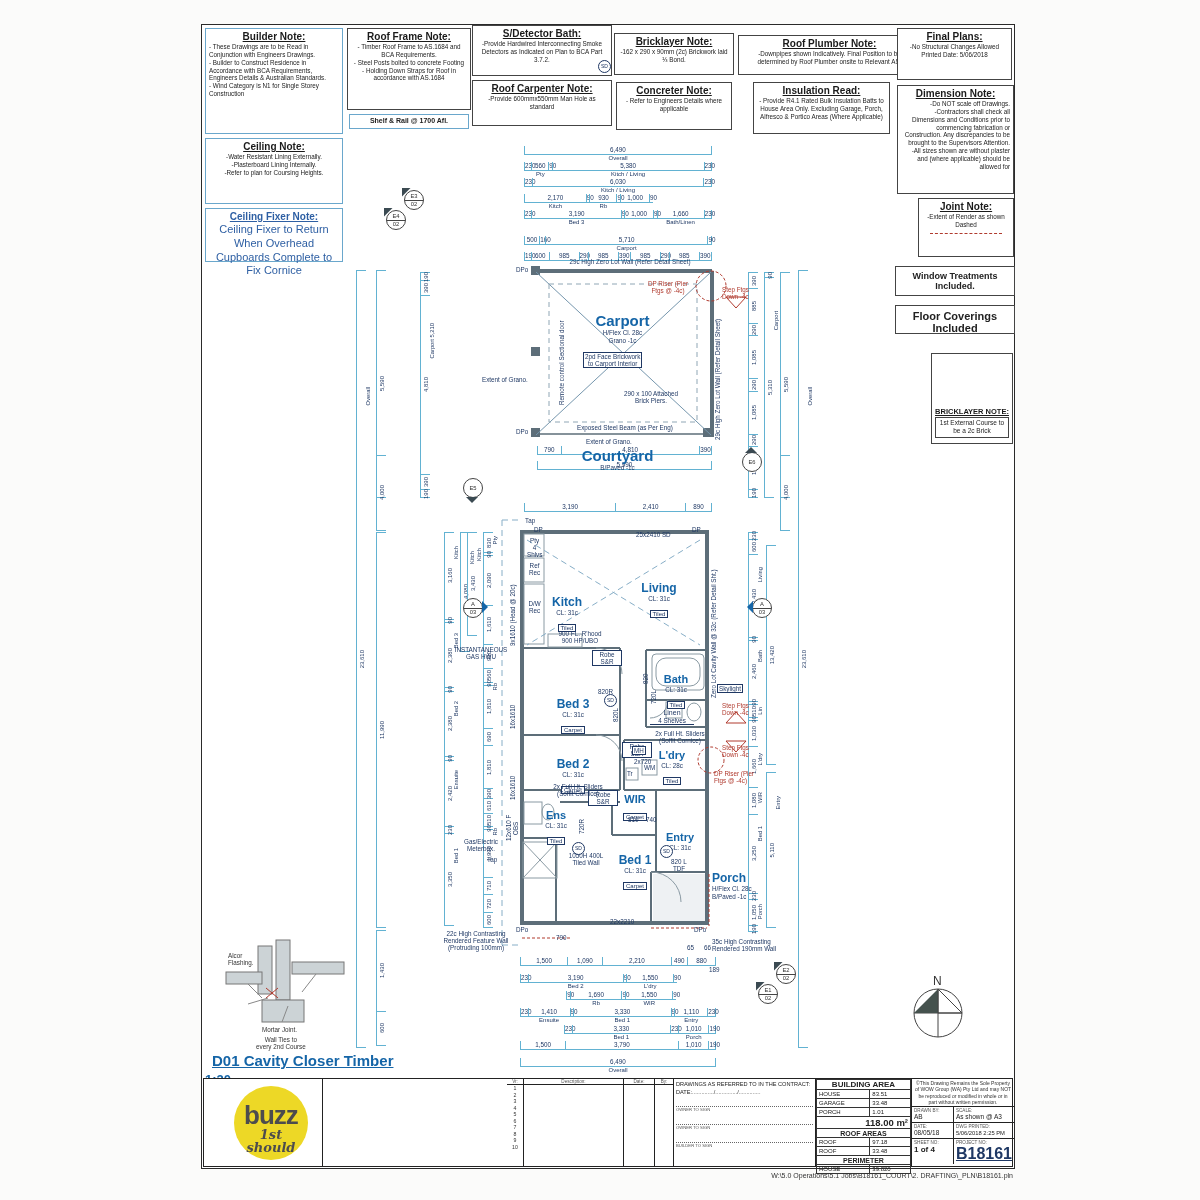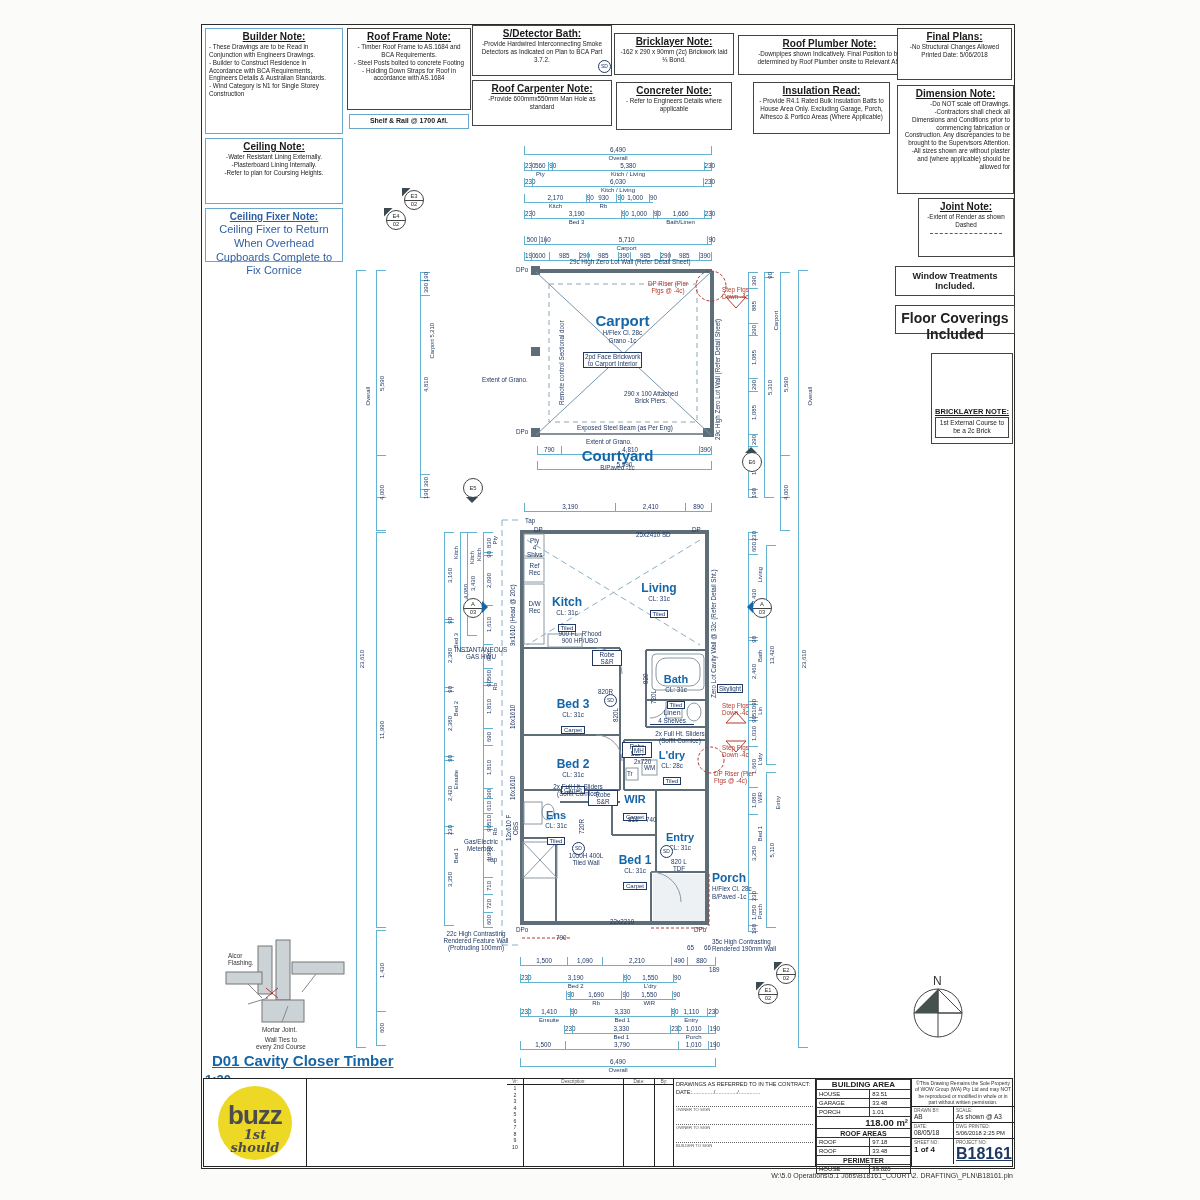--- a/index.html
+++ b/index.html
@@ -231,21 +231,21 @@
 </div>
 <div class="note dark" style="left:918px;top:198px;width:96px;height:59px">
   <div class="ntitle">Joint Note:</div>
   <div class="nbody">-Extent of Render as shown Dashed</div>
   <div style="border-bottom:1.5px dashed #b03a2e;margin:4px 8px 0"></div>
 </div>
 <div class="note dark" style="left:895px;top:266px;width:120px;height:30px">
   <div class="nbold" style="font-size:9px;padding-top:2px">Window Treatments Included.</div>
 </div>
 <div class="note dark" style="left:895px;top:305px;width:120px;height:29px">
-  <div class="nbold" style="font-size:14px;padding-top:2px">Floor Coverings Included</div>
+  <div class="nbold" style="font-size:11px;padding-top:2px">Floor Coverings Included</div>
 </div>
 <div class="note dark" style="left:931px;top:353px;width:82px;height:91px">
   <div style="height:52px"></div>
   <div class="ntitle" style="font-size:7.5px">BRICKLAYER NOTE:</div>
   <div class="nbody" style="font-size:6.5px;border:1px solid #444;padding:1px">1st External Course to be a 2c Brick</div>
 </div>
 
 <div class="hdims" style="left:524px;top:146px;width:188px">
     <span class="dimseg" style="flex-grow: 6490;">
       <i>6,490</i>
@@ -1028,21 +1028,21 @@
 
 <div class="dlab" style="left:228px;top:952px">Alcor
 Flashing.</div>
 <div class="dlab" style="left:262px;top:1026px">Mortar Joint.</div>
 <div class="dlab" style="left:256px;top:1036px;text-align:center">Wall Ties to
 every 2nd Course</div>
 <div class="dtitle" style="left:212px;top:1052px">D01 Cavity Closer Timber</div>
 <div class="dscale" style="left:205px;top:1072px">1:20</div>
 
 <div class="tb" style="left:203px;top:1078px;width:810px;height:89px">
-  <div class="tb-cell" style="left:0;width:103px">
+  <div class="tb-cell" style="left:16px;width:103px">
     <div class="buzzcircle" style="left:14px;top:7px">
       <div class="buzztxt">buzz</div>
       <div class="buzzsub">1st should</div>
     </div>
   </div>
   <div class="tb-cell" style="left:303px;width:167px">
     <div style="display:flex;height:100%">
       <div style="width:16px;border-right:1px solid #222">
         <div class="microlab" style="border-bottom:1px solid #222;text-align:center">Vr:</div>
         <div class="revnum">1

